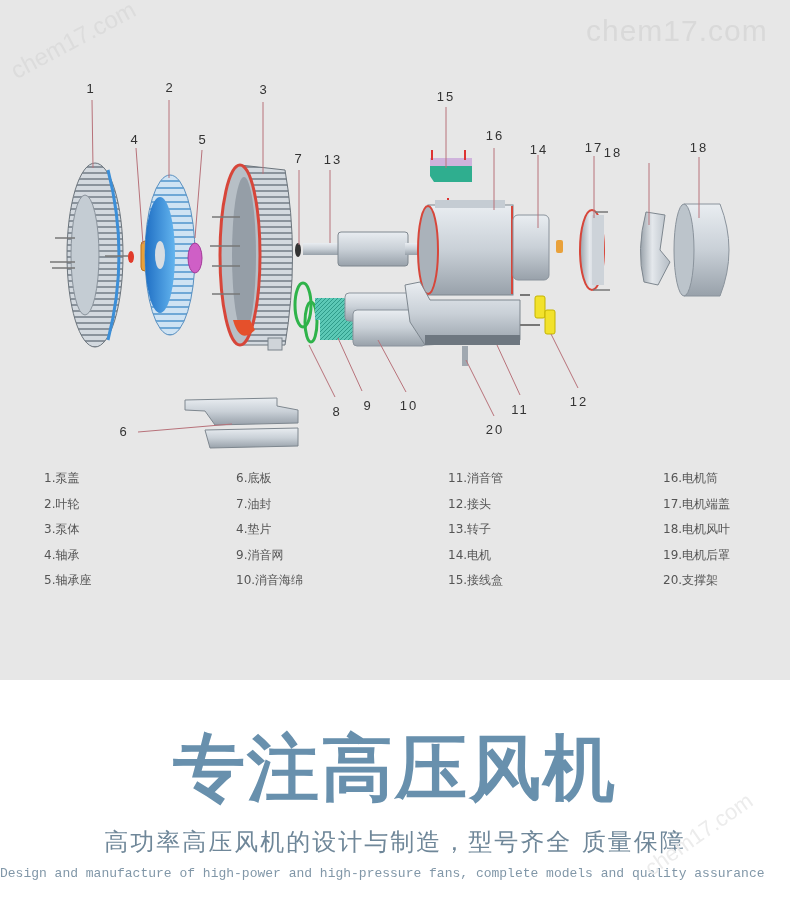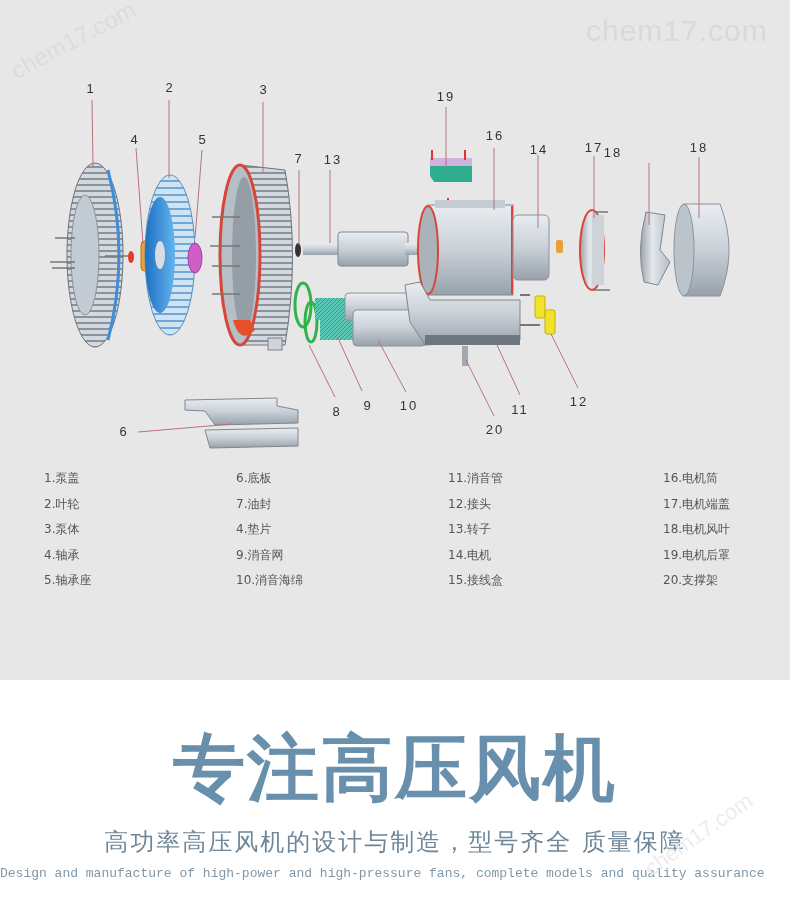--- a/index.html
+++ b/index.html
@@ -218,21 +218,21 @@
     <span class="callout-num" style="left:203px;top:132px">5</span>
     <span class="callout-num" style="left:124px;top:424px">6</span>
     <span class="callout-num" style="left:299px;top:151px">7</span>
     <span class="callout-num" style="left:337px;top:404px">8</span>
     <span class="callout-num" style="left:368px;top:398px">9</span>
     <span class="callout-num" style="left:409px;top:398px">10</span>
     <span class="callout-num" style="left:520px;top:402px">11</span>
     <span class="callout-num" style="left:579px;top:394px">12</span>
     <span class="callout-num" style="left:333px;top:152px">13</span>
     <span class="callout-num" style="left:539px;top:142px">14</span>
-    <span class="callout-num" style="left:446px;top:89px">19</span>
+    <span class="callout-num" style="left:446px;top:89px">15</span>
     <span class="callout-num" style="left:495px;top:128px">16</span>
     <span class="callout-num" style="left:594px;top:140px">17</span>
     <span class="callout-num" style="left:613px;top:145px">18</span>
     <span class="callout-num" style="left:699px;top:140px">18</span>
     <span class="callout-num" style="left:495px;top:422px">20</span>
   </div>
 
   <div class="legend">
     <div class="legend-col" style="left:44px">
       <div class="legend-item">1.泵盖</div>

